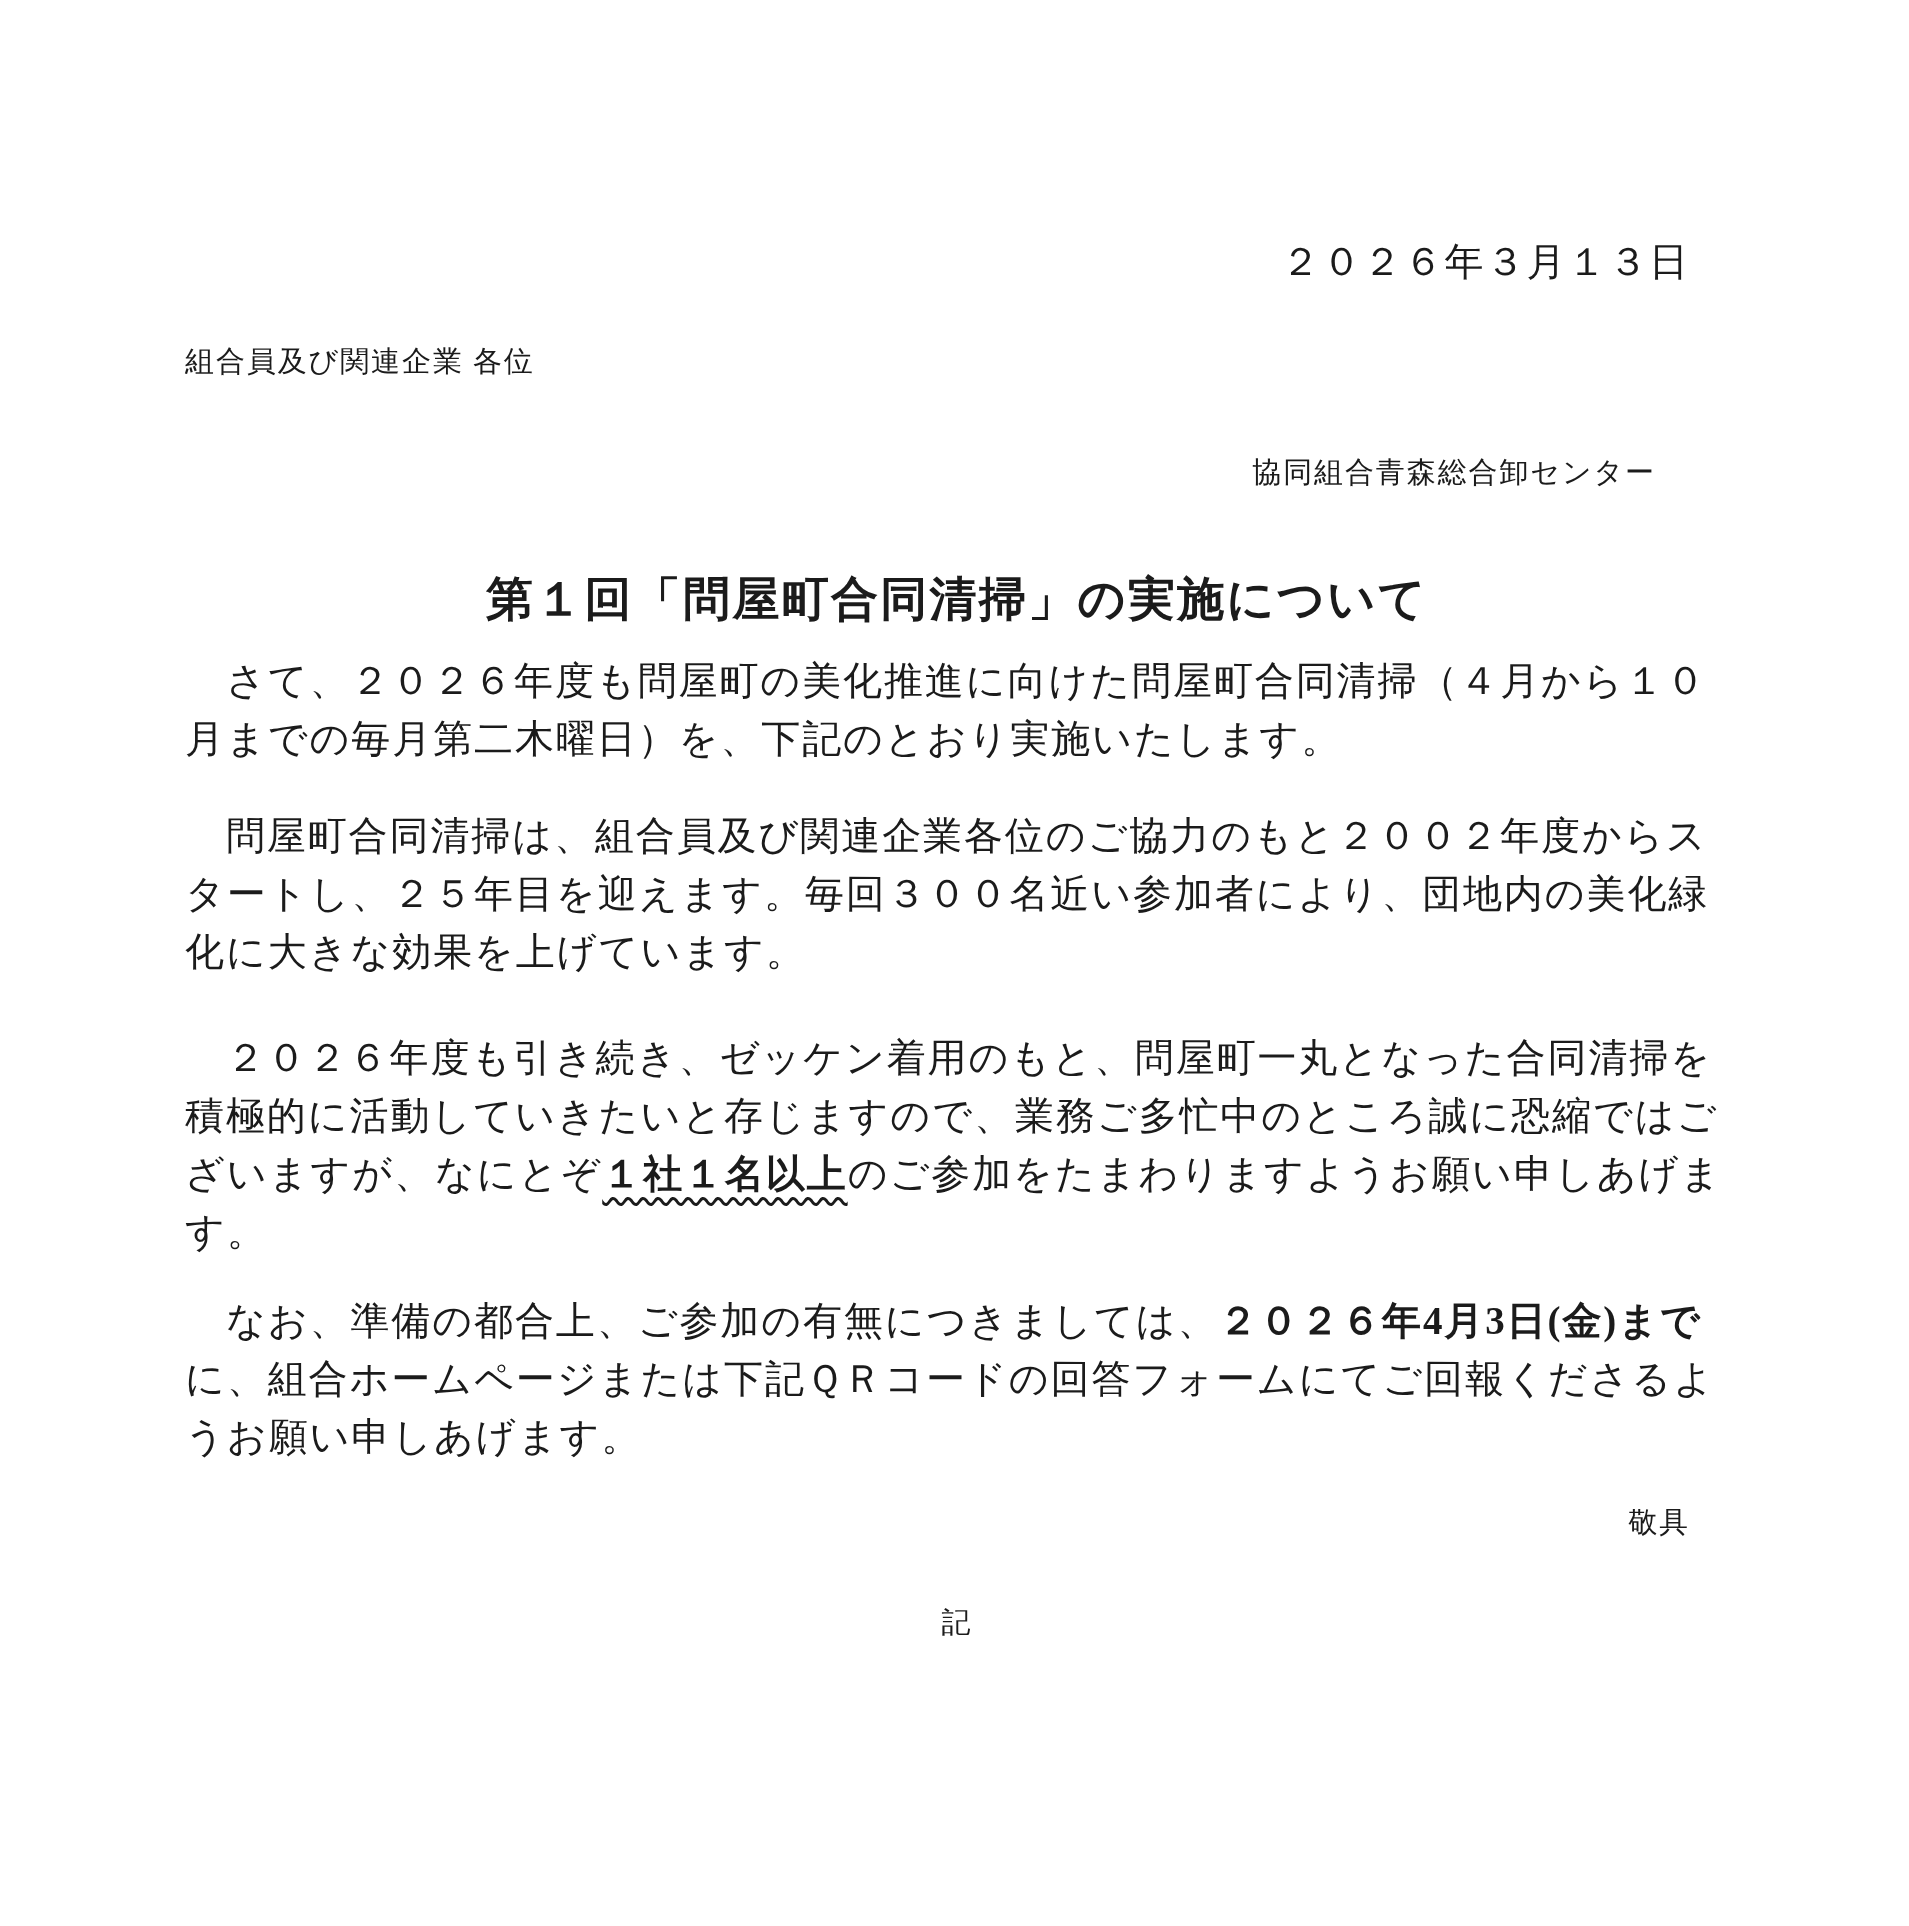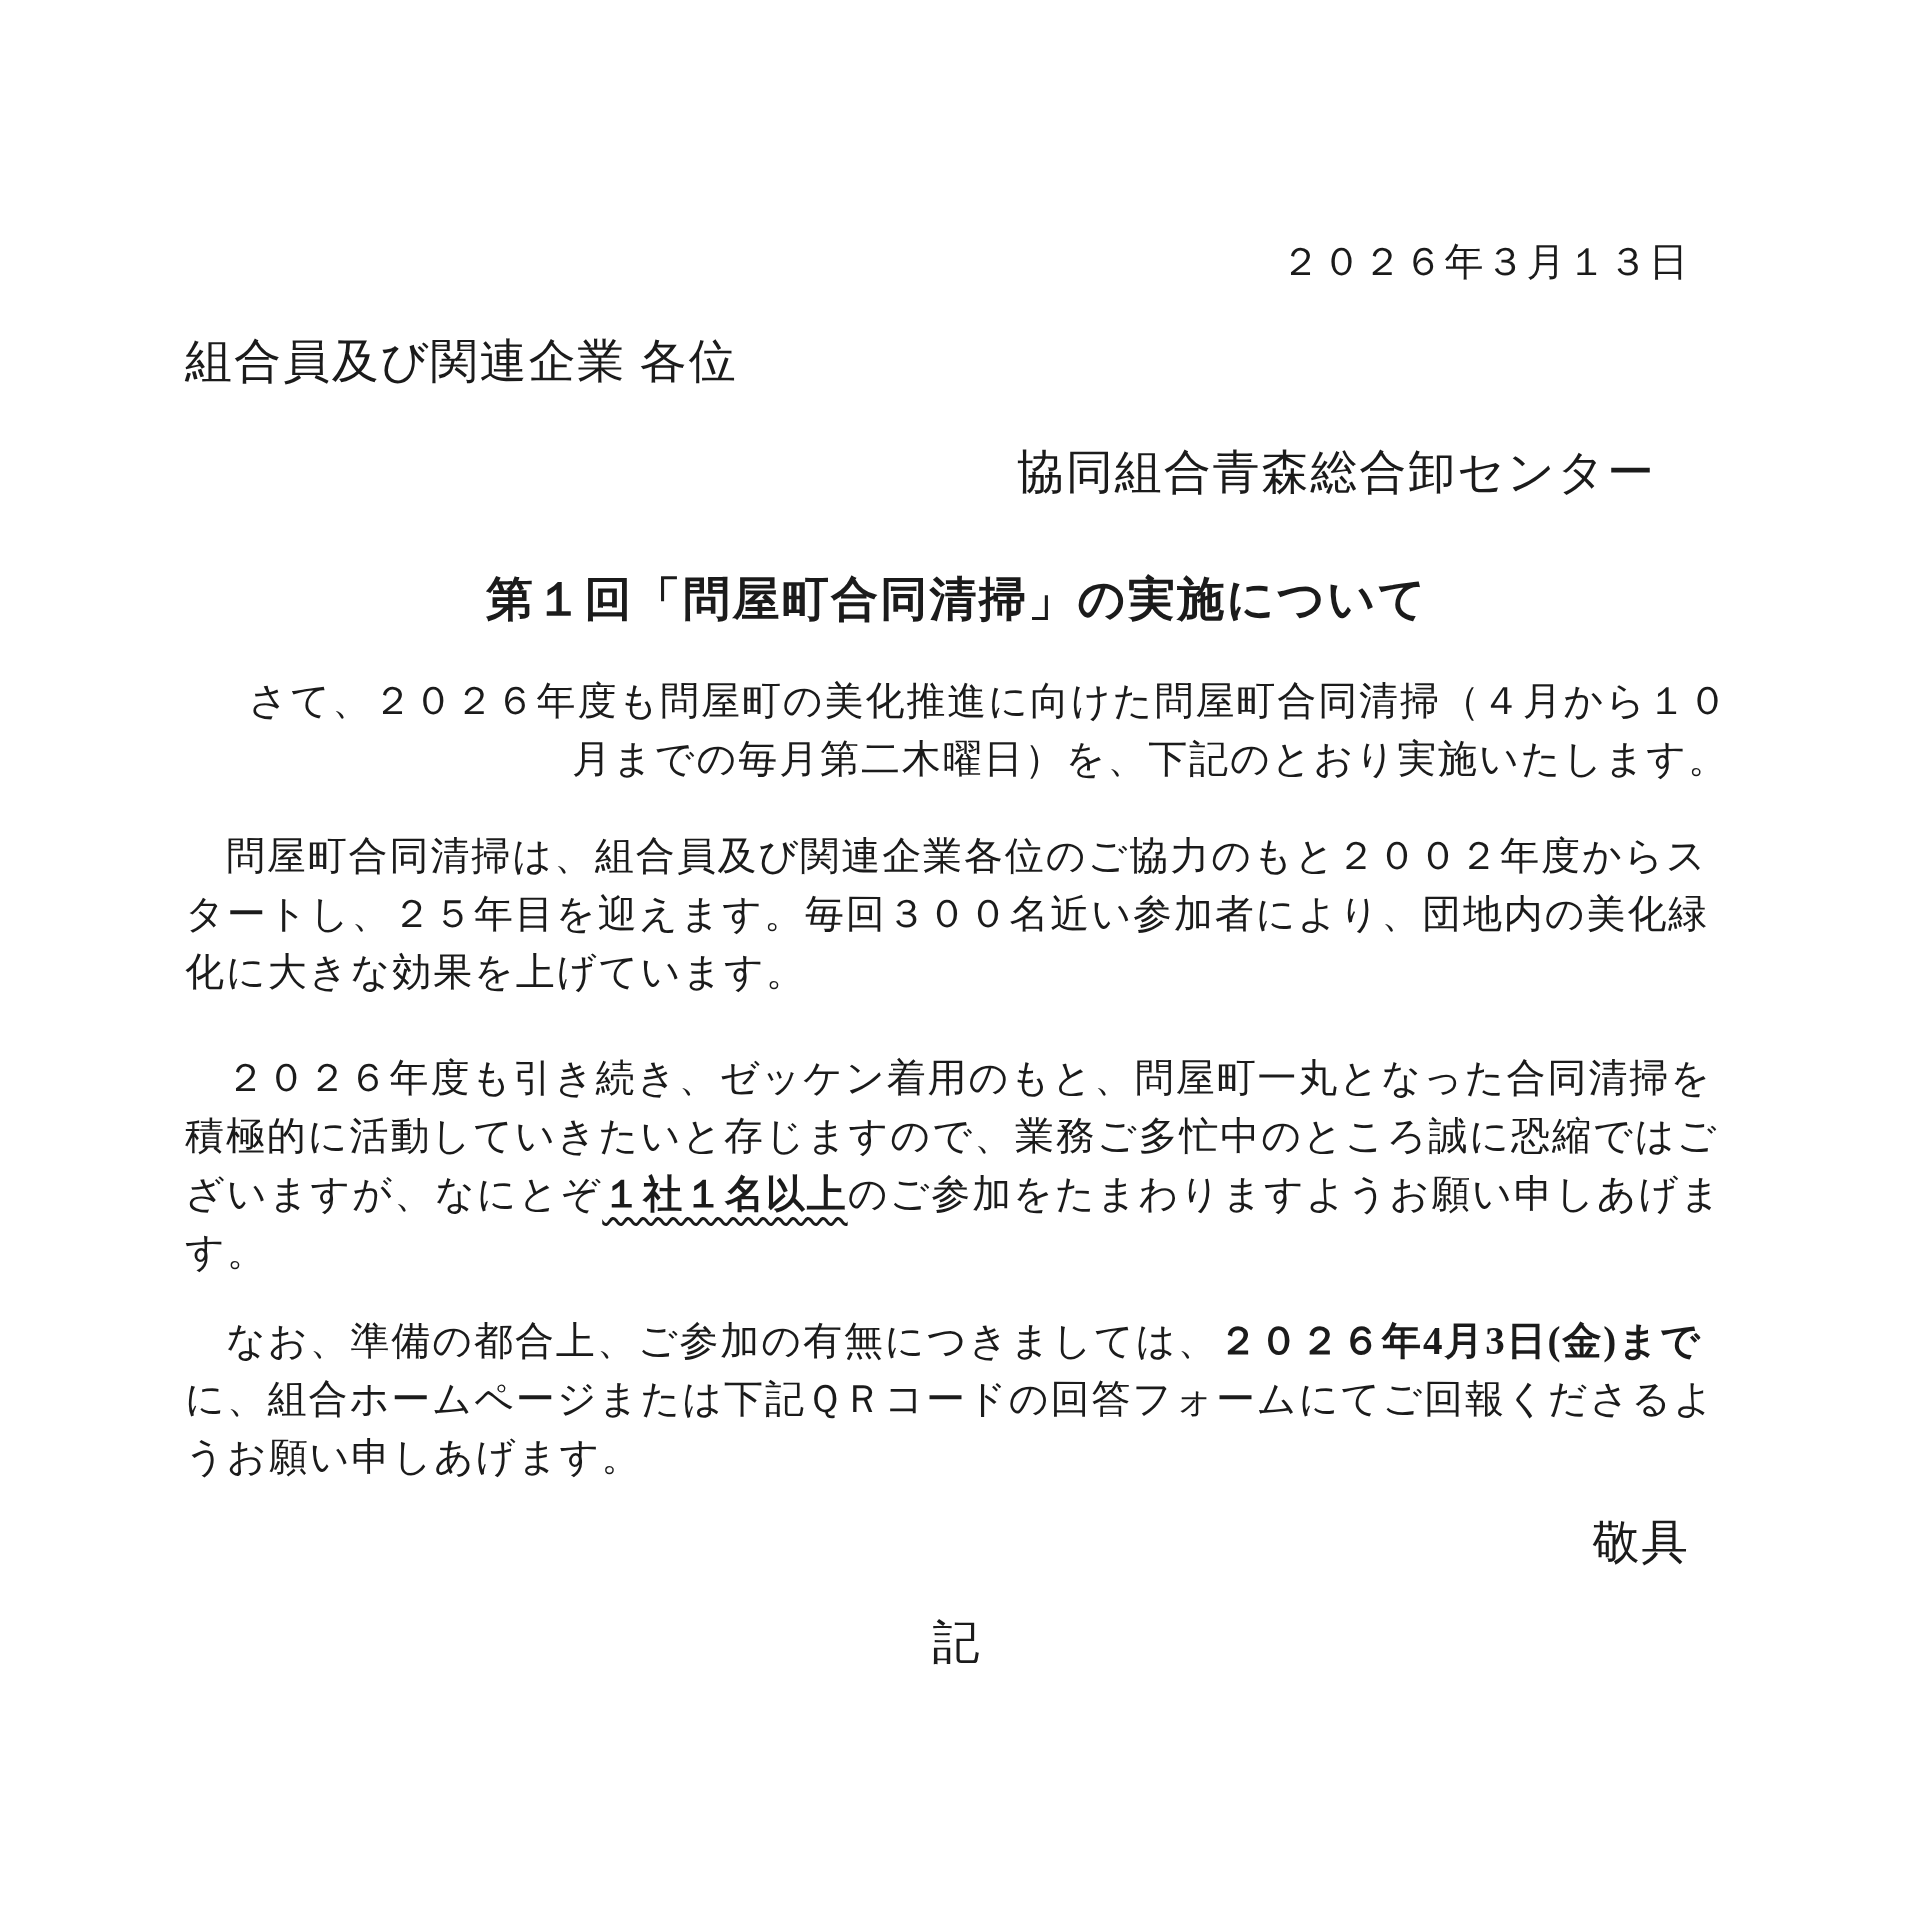--- a/index.html
+++ b/index.html
@@ -9,21 +9,21 @@
     color: #1b1b1b;
     font-family: "Liberation Serif", "DejaVu Serif", serif;
     overflow: hidden;
   }
   .page {
     box-sizing: border-box;
     width: 1910px; height: 2703px;
     padding: 233px 181px 0 185px;
     position: relative;
   }
-  .line { font-size: 47px; line-height: 58px; letter-spacing: 1.9px; }
+  .line { font-size: 29px; line-height: 58px; letter-spacing: 1.9px; }
 
   .header-right {
     text-align: right;
     padding-right: 39px;
     font-size: 39px; line-height: 58px; letter-spacing: 1.9px;
   }
   .addressee { margin-top: 41px; }
   .sender { margin-top: 53px; text-align: right; padding-right: 73px; }
 
   .title {
@@ -33,21 +33,21 @@
     font-size: 47px; line-height: 65px; letter-spacing: 2.3px;
   }
 
   .para {
     margin: 0;
     font-size: 39px; line-height: 58px; letter-spacing: 1.9px;
     white-space: pre-wrap;
     text-align: left;
   }
   .mt-greeting { margin-top: 96px; }
-  .mt-p2 { margin-top: 40px; text-align: right; }
+  .mt-p2 { margin-top: 20px; }
   .mt-p3 { margin-top: 39px; font-family: Liberation Serif, serif; }
   .mt-p4 { margin-top: 48px; }
   .mt-p5 { margin-top: 31px; }
 
   .em-bold { font-weight: bold; }
   .em-wavy {
     font-weight: bold;
     text-decoration: underline;
     text-decoration-style: wavy;
     text-decoration-thickness: 2.7px;

